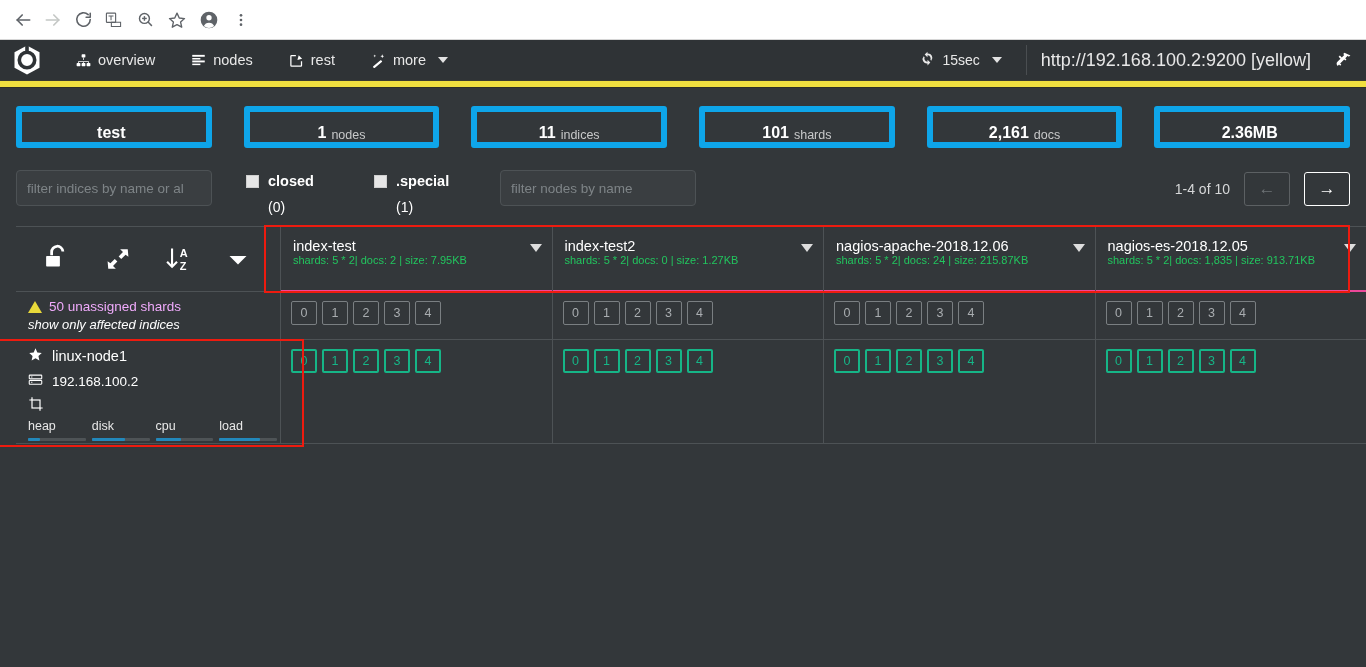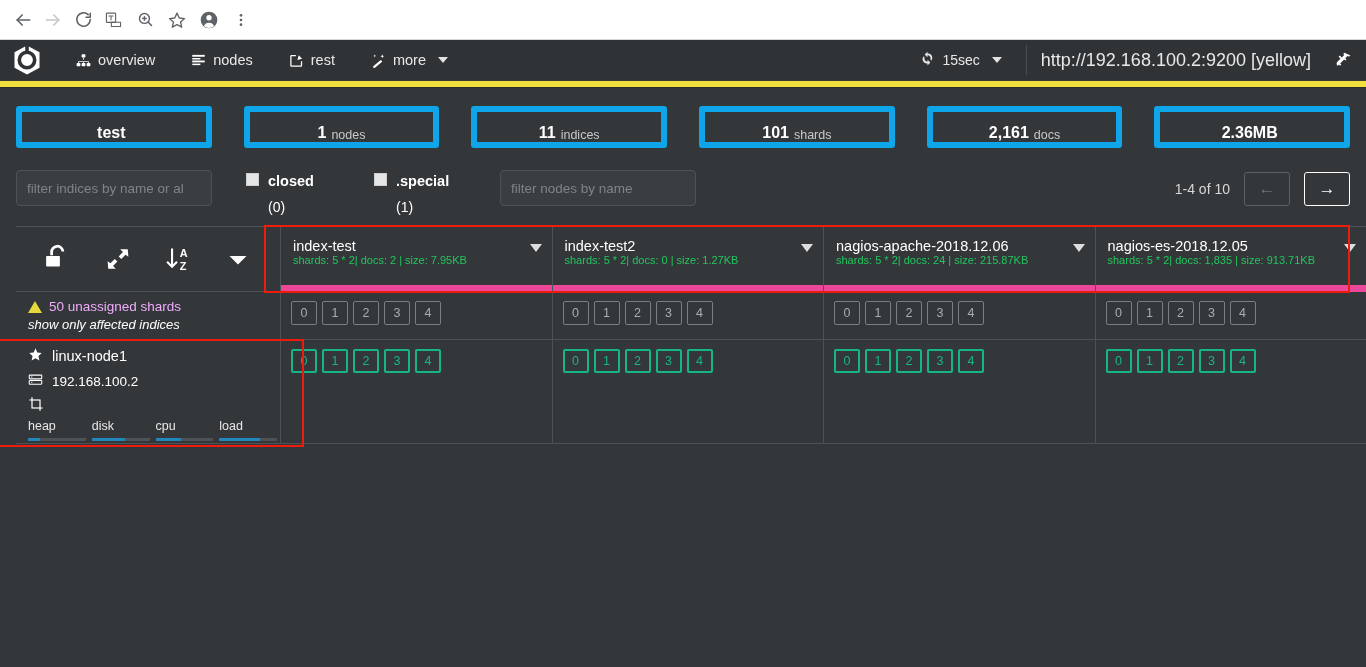--- a/index.html
+++ b/index.html
@@ -165,21 +165,21 @@
     outline: none;
   }
   .filter-input::placeholder { color: #7e8487; }
   .chk-group {
     display: flex;
     flex-direction: column;
     margin-left: 34px;
     width: 94px;
     padding-top: 3px;
   }
-  .chk-line { display: flex; gap: 9px; }
+  .chk-line { display: flex; align-items: center; gap: 9px; }
   .chk-box {
     width: 13px; height: 13px;
     background: #e6e6e6;
     border: 1px solid #cfcfcf;
     flex: 0 0 auto;
   }
   .chk-label { color: #ffffff; font-size: 14.5px; font-weight: bold; }
   .chk-count { color: #ffffff; font-size: 14px; margin-top: 10px; margin-left: 22px; }
   .nodes-filter { margin-left: 32px; width: 196px; }
   .pager {
@@ -215,21 +215,21 @@
   .col-idx {
     flex: 1 1 0;
     border-right: 1px solid #4d5255;
     min-width: 0;
   }
   .col-idx:last-child { border-right: none; }
 
   .hdr-cell {
     height: 66px;
     border-top: 1px solid #4d5255;
-    border-bottom: 7px solid #ec4899;
+    border-bottom: 2px solid #ec4899;
     padding: 11px 12px 0 12px;
     position: relative;
   }
   .idx-name {
     color: #ffffff;
     font-size: 14.5px;
     white-space: nowrap;
     overflow: hidden;
     text-overflow: ellipsis;
     padding-right: 24px;

